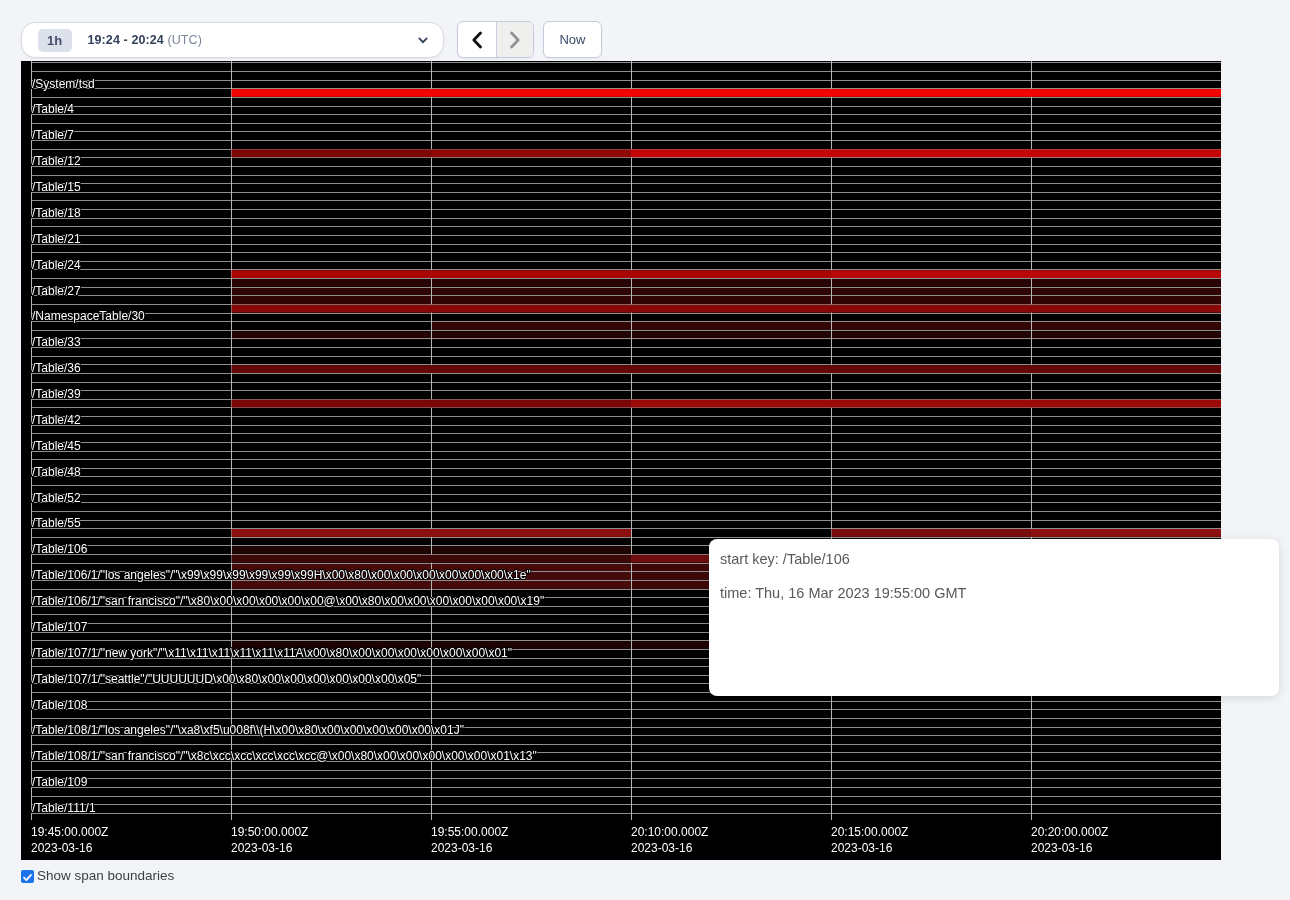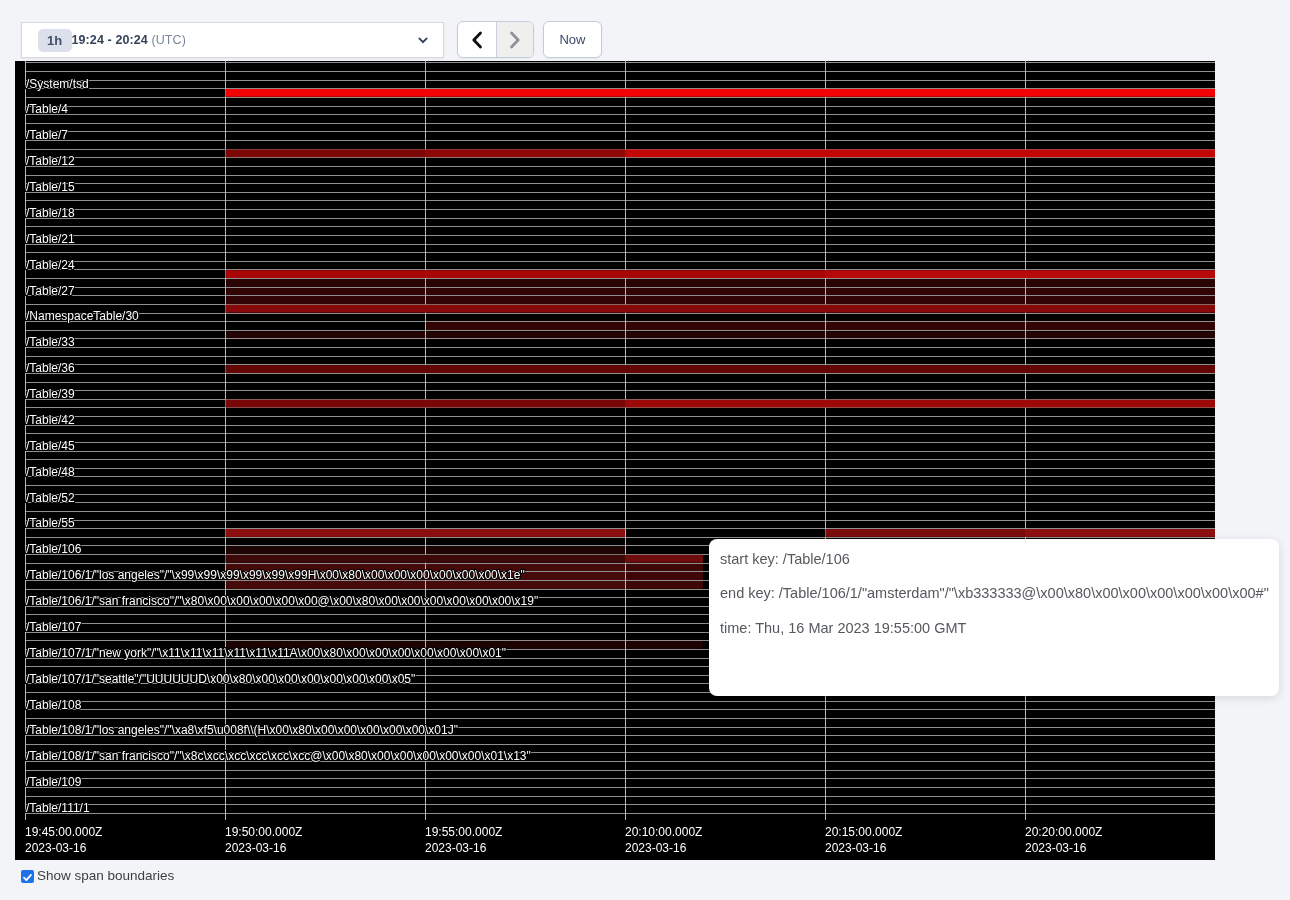--- a/index.html
+++ b/index.html
@@ -1,26 +1,26 @@
 <!DOCTYPE html>
 <html><head><meta charset="utf-8">
 <style>
 *{margin:0;padding:0;box-sizing:border-box}
 html,body{width:1290px;height:900px;background:#f3f4f8;font-family:"Liberation Sans",sans-serif;overflow:hidden;position:relative}
 .abs{position:absolute}
-.ctrl{left:21px;top:22px;width:423px;height:36px;background:#fff;border:1px solid #d6d9e0;border-radius:0;box-shadow:0 1px 2px rgba(0,0,0,.05);display:flex;align-items:center}
+.ctrl{left:21px;top:22px;width:423px;height:36px;background:#fff;border:1px solid #d6d9e0;border-radius:14px;box-shadow:0 1px 2px rgba(0,0,0,.05);display:flex;align-items:center}
 .badge{margin-left:15.5px;width:34px;height:23px;background:#dce0ea;border-radius:5px;font-size:13px;font-weight:bold;color:#44506b;display:flex;align-items:center;justify-content:center}
-.trange{margin-left:0;font-size:12.5px;font-weight:bold;color:#35425c;letter-spacing:.1px}
+.trange{margin-left:16px;font-size:12.5px;font-weight:bold;color:#35425c;letter-spacing:.1px}
 .utc{font-weight:normal;color:#7b869c}
 .chev{position:absolute;right:15px;top:14px}
 .btngrp{left:457px;top:21px;width:77px;height:37px;background:#fff;border:1px solid #c4cbdc;border-radius:6px;box-shadow:0 1px 2px rgba(0,0,0,.05);display:flex;overflow:hidden}
 .bcell{width:38px;height:35px;display:flex;align-items:center;justify-content:center}
 .bcell.dis{background:#efefed;border-left:1px solid #c9cfdc;width:37px}
 .nowbtn{left:543px;top:21px;width:59px;height:37px;background:#fff;border:1px solid #c4cbdc;border-radius:6px;box-shadow:0 1px 2px rgba(0,0,0,.05);font-size:13px;font-weight:normal;color:#3a4a68;display:flex;align-items:center;justify-content:center}
-.panel{left:15px;top:61px;width:1200px;height:799px;background:#000;transform:translateZ(0)}
+.panel{left:21px;top:61px;width:1200px;height:799px;background:#000;transform:translateZ(0)}
 .tip{left:709px;top:539px;width:570px;height:157px;background:#fff;border-radius:8px;box-shadow:0 2px 10px rgba(0,0,0,.12);padding:13px 0 8px 11px;font-size:14.5px;color:#55585d}
 .tip p{line-height:14.5px;margin:0 0 19.8px 0}
 .cbrow{left:21px;top:868px;display:flex;align-items:flex-end}
 .cb{width:13px;height:13px;background:#1a73e8;border-radius:2px;position:relative}
 .cblab{margin-left:3px;font-size:13.5px;color:#3d4043}
 </style></head>
 <body>
 <div class="abs ctrl">
   <div class="badge">1h</div>
   <div class="trange">19:24 - 20:24 <span class="utc">(UTC)</span></div>
@@ -112,20 +112,19 @@
 <text x="610" y="790.5">2023-03-16</text>
 <text x="810" y="774.5">20:15:00.000Z</text>
 <text x="810" y="790.5">2023-03-16</text>
 <text x="1010" y="774.5">20:20:00.000Z</text>
 <text x="1010" y="790.5">2023-03-16</text>
 </g>
 </svg>
 </div>
 <div class="abs tip">
 <p>start key: /Table/106</p>
-<p>end key: /Table/106/1/"amsterdam"/"\xb333333@\x00\x80\x00\x00\x00\x00\x00\x00#"</p>
 <p>time: Thu, 16 Mar 2023 19:55:00 GMT</p>
 </div>
 <div class="abs cbrow">
   <div class="cb"><svg width="13" height="13" viewBox="0 0 13 13">
         <path d="M3 6.7 L5.4 9.1 L10 3.9" stroke="#fff" stroke-width="1.8" fill="none" stroke-linecap="round" stroke-linejoin="round"></path>
       </svg></div>
   <div class="cblab">Show span boundaries</div>
 </div>
 </body></html>

